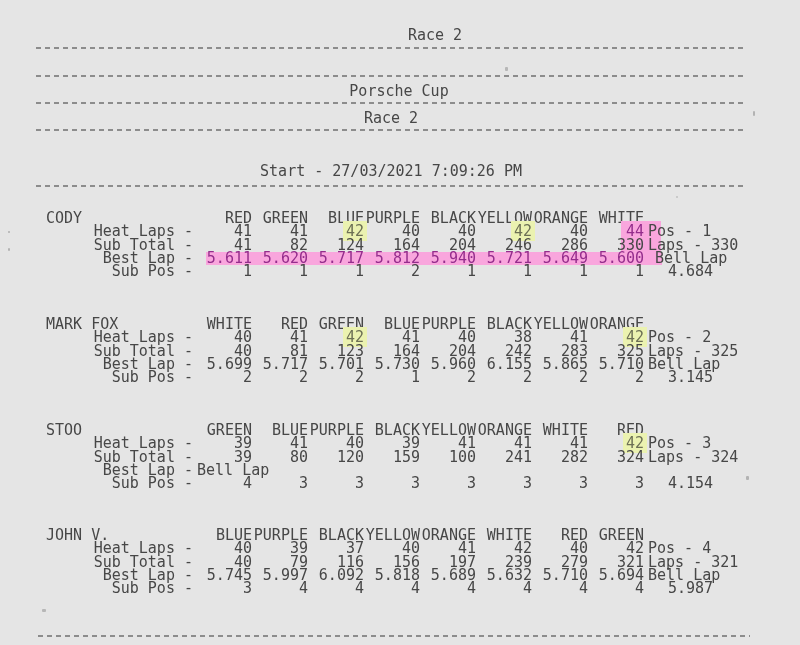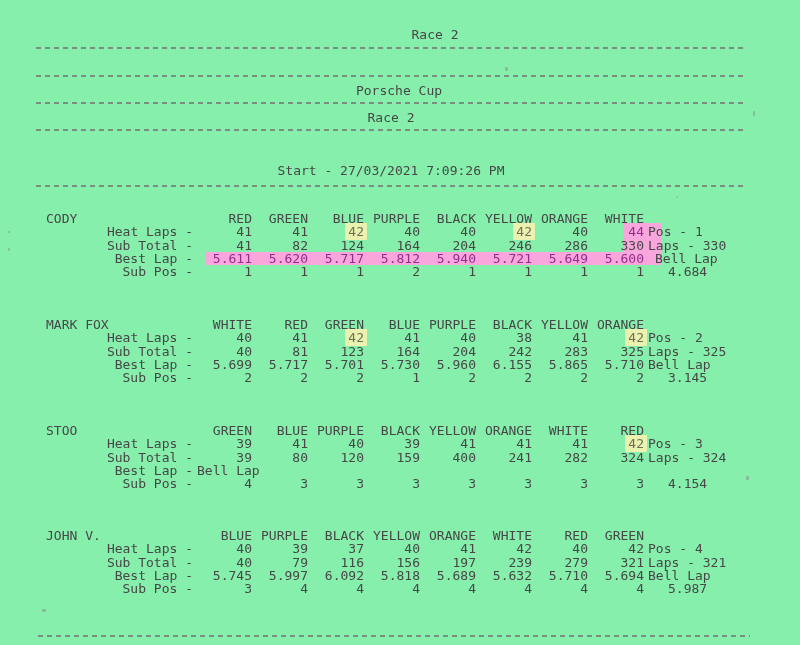--- a/index.html
+++ b/index.html
@@ -1,21 +1,21 @@
 <!DOCTYPE html>
 <html><head>
 <meta charset="utf-8">
 <style>
   html,body{margin:0;padding:0;background:#ffffff;}
   .page{
     position:relative;
     width:800px;height:645px;
-    background:#86efac;
+    background:#e5e5e5;
     font-family:"DejaVu Sans Mono","Liberation Mono",monospace;
-    font-size:13px;
+    font-size:15px;
     color:var(--text,#474747);
     overflow:hidden;
   }
   
   .hline{
     position:absolute;left:0;width:782px;height:14px;
     text-align:center;line-height:14px;white-space:pre;
   }
   .hline .sh44{display:inline-block;transform:translateX(44px);}
   .hline .sh8{display:inline-block;transform:translateX(8px);}
@@ -91,21 +91,21 @@
         <div class="row"><div class="rlabel"></div><div class="cells"><div class="cell">WHITE</div><div class="cell">RED</div><div class="cell">GREEN</div><div class="cell">BLUE</div><div class="cell">PURPLE</div><div class="cell">BLACK</div><div class="cell">YELLOW</div><div class="cell">ORANGE</div></div></div>
         <div class="row"><div class="rlabel">Heat Laps -</div><div class="cells"><div class="cell">40</div><div class="cell">41</div><div class="cell"><span class="hl-g">42</span></div><div class="cell">41</div><div class="cell">40</div><div class="cell">38</div><div class="cell">41</div><div class="cell"><span class="hl-g">42</span></div></div><div class="tail">Pos - 2</div></div>
         <div class="row"><div class="rlabel">Sub Total -</div><div class="cells"><div class="cell">40</div><div class="cell">81</div><div class="cell">123</div><div class="cell">164</div><div class="cell">204</div><div class="cell">242</div><div class="cell">283</div><div class="cell">325</div></div><div class="tail">Laps - 325</div></div>
         <div class="row"><div class="rlabel">Best Lap -</div><div class="cells"><div class="cell">5.699</div><div class="cell">5.717</div><div class="cell">5.701</div><div class="cell">5.730</div><div class="cell">5.960</div><div class="cell">6.155</div><div class="cell">5.865</div><div class="cell">5.710</div></div><div class="tail">Bell Lap</div></div>
         <div class="row"><div class="rlabel">Sub Pos -</div><div class="cells"><div class="cell">2</div><div class="cell">2</div><div class="cell">2</div><div class="cell">1</div><div class="cell">2</div><div class="cell">2</div><div class="cell">2</div><div class="cell">2</div></div><div class="tail indent">3.145</div></div>
       </div>
       <div class="block" style="top: 424px;">
         <div class="bname">STOO</div>
         <div class="row"><div class="rlabel"></div><div class="cells"><div class="cell">GREEN</div><div class="cell">BLUE</div><div class="cell">PURPLE</div><div class="cell">BLACK</div><div class="cell">YELLOW</div><div class="cell">ORANGE</div><div class="cell">WHITE</div><div class="cell">RED</div></div></div>
         <div class="row"><div class="rlabel">Heat Laps -</div><div class="cells"><div class="cell">39</div><div class="cell">41</div><div class="cell">40</div><div class="cell">39</div><div class="cell">41</div><div class="cell">41</div><div class="cell">41</div><div class="cell"><span class="hl-g">42</span></div></div><div class="tail">Pos - 3</div></div>
-        <div class="row"><div class="rlabel">Sub Total -</div><div class="cells"><div class="cell">39</div><div class="cell">80</div><div class="cell">120</div><div class="cell">159</div><div class="cell">400</div><div class="cell">241</div><div class="cell">282</div><div class="cell">324</div></div><div class="tail">Laps - 324</div></div>
+        <div class="row"><div class="rlabel">Sub Total -</div><div class="cells"><div class="cell">39</div><div class="cell">80</div><div class="cell">120</div><div class="cell">159</div><div class="cell">100</div><div class="cell">241</div><div class="cell">282</div><div class="cell">324</div></div><div class="tail">Laps - 324</div></div>
         <div class="row"><div class="rlabel">Best Lap -</div><div class="tail">Bell Lap</div></div>
         <div class="row"><div class="rlabel">Sub Pos -</div><div class="cells"><div class="cell">4</div><div class="cell">3</div><div class="cell">3</div><div class="cell">3</div><div class="cell">3</div><div class="cell">3</div><div class="cell">3</div><div class="cell">3</div></div><div class="tail indent">4.154</div></div>
       </div>
       <div class="block" style="top: 529px;">
         <div class="bname">JOHN V.</div>
         <div class="row"><div class="rlabel"></div><div class="cells"><div class="cell">BLUE</div><div class="cell">PURPLE</div><div class="cell">BLACK</div><div class="cell">YELLOW</div><div class="cell">ORANGE</div><div class="cell">WHITE</div><div class="cell">RED</div><div class="cell">GREEN</div></div></div>
         <div class="row"><div class="rlabel">Heat Laps -</div><div class="cells"><div class="cell">40</div><div class="cell">39</div><div class="cell">37</div><div class="cell">40</div><div class="cell">41</div><div class="cell">42</div><div class="cell">40</div><div class="cell">42</div></div><div class="tail">Pos - 4</div></div>
         <div class="row"><div class="rlabel">Sub Total -</div><div class="cells"><div class="cell">40</div><div class="cell">79</div><div class="cell">116</div><div class="cell">156</div><div class="cell">197</div><div class="cell">239</div><div class="cell">279</div><div class="cell">321</div></div><div class="tail">Laps - 321</div></div>
         <div class="row"><div class="rlabel">Best Lap -</div><div class="cells"><div class="cell">5.745</div><div class="cell">5.997</div><div class="cell">6.092</div><div class="cell">5.818</div><div class="cell">5.689</div><div class="cell">5.632</div><div class="cell">5.710</div><div class="cell">5.694</div></div><div class="tail">Bell Lap</div></div>
         <div class="row"><div class="rlabel">Sub Pos -</div><div class="cells"><div class="cell">3</div><div class="cell">4</div><div class="cell">4</div><div class="cell">4</div><div class="cell">4</div><div class="cell">4</div><div class="cell">4</div><div class="cell">4</div></div><div class="tail indent">5.987</div></div>

